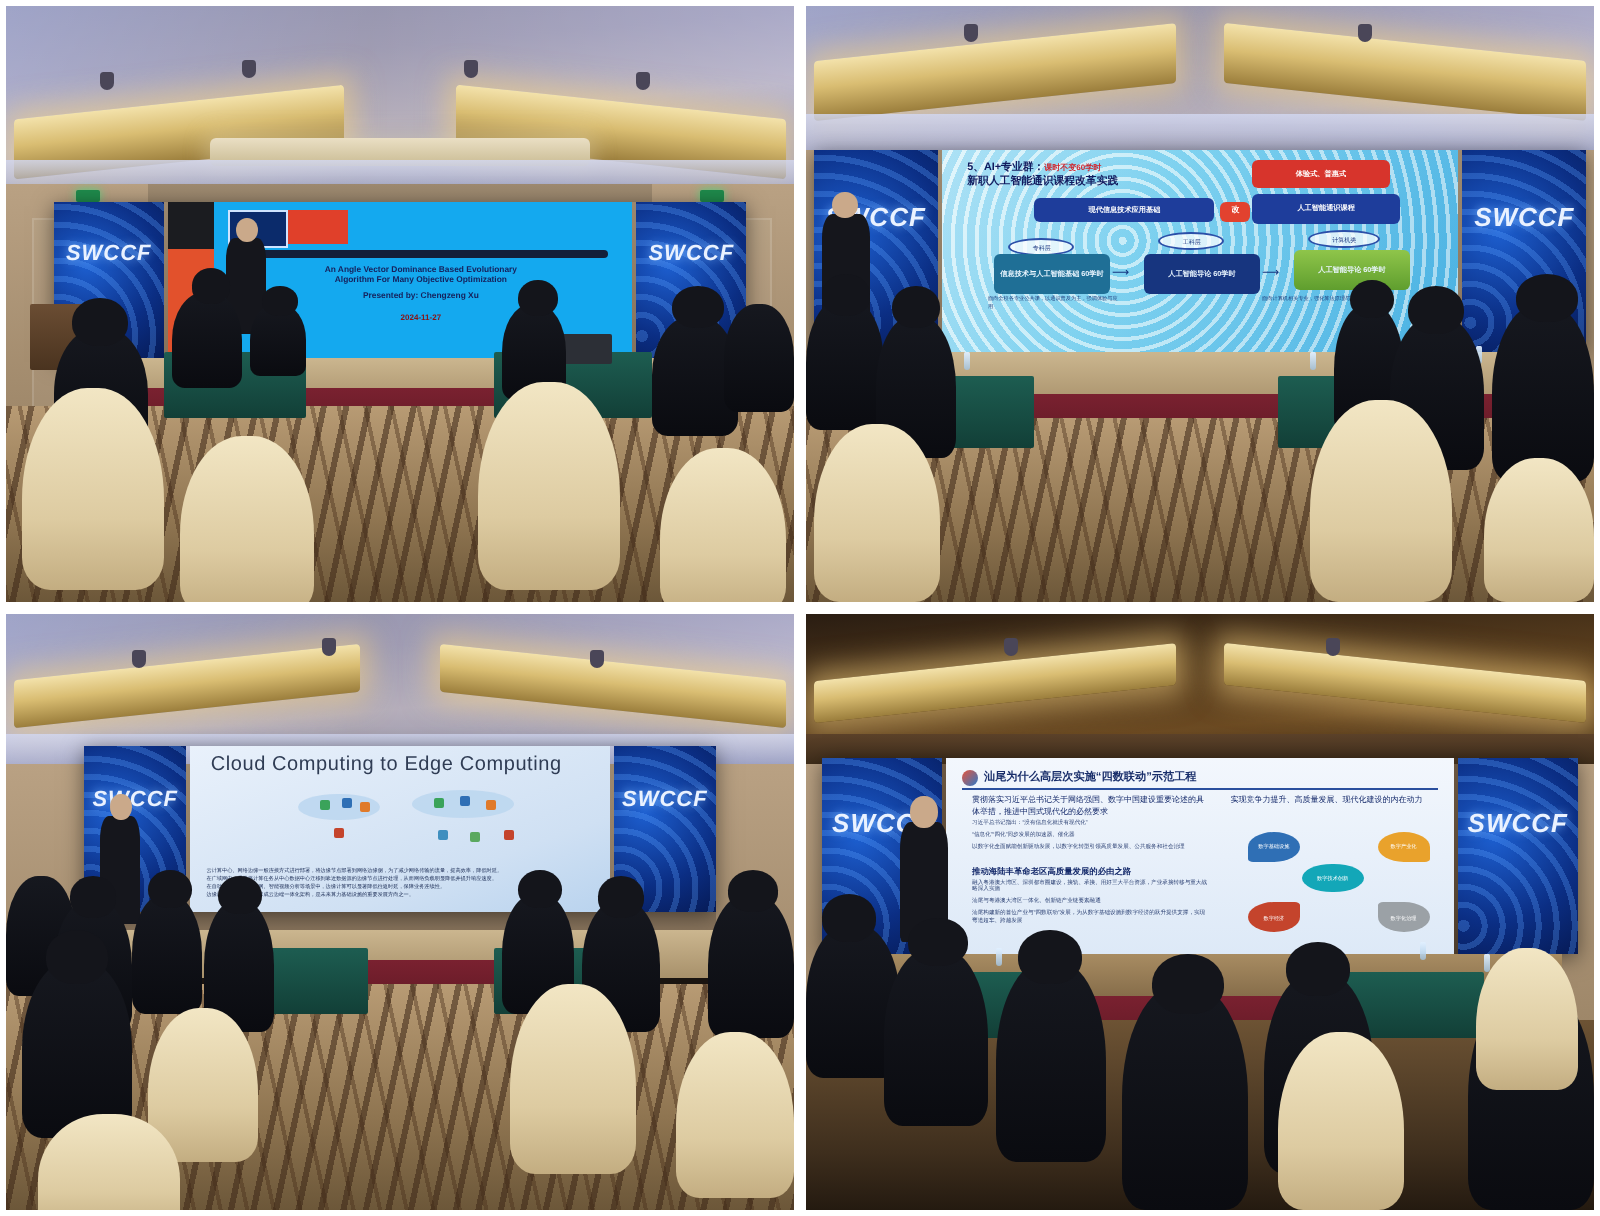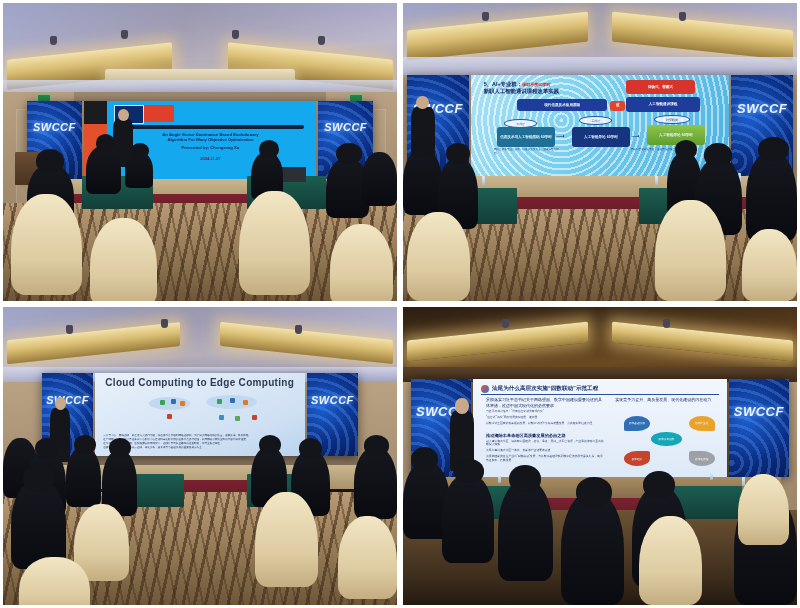--- a/index.html
+++ b/index.html
@@ -74,21 +74,21 @@
         color:#17357f;font-size:3px;display:flex;align-items:center;justify-content:center;}
   .s2 .o1{left:13%;width:12%;top:44%;height:7%;}
   .s2 .o2{left:42%;width:12%;top:41%;height:7%;}
   .s2 .o3{left:71%;width:13%;top:40%;height:7%;}
   .s2 .ar{position:absolute;color:#15357f;font-size:6px;top:57%;}
   .s2 .ar1{left:33%;}
   .s2 .ar2{left:62%;}
   .s2 .fine{position:absolute;color:#1d3b7a;font-size:2.6px;line-height:1.3;top:73%;}
 
   .s3{background:linear-gradient(160deg,#e9f1fb,#cfe0f3 70%,#b9d3ee);}
-  .s3 .title{position:absolute;left:5%;top:5%;color:#2f3c54;font-weight:bold;font-size:10px;letter-spacing:.3px;}
+  .s3 .title{position:absolute;left:5%;top:5%;color:#2f3c54;font-weight:normal;font-size:10px;letter-spacing:.3px;}
   .s3 .cloudart{position:absolute;left:22%;right:14%;top:26%;height:40%;}
   .s3 .cl{position:absolute;border-radius:50%;background:#bcd7ef;opacity:.9;}
   .s3 .nd{position:absolute;width:5px;height:5px;border-radius:1px;}
   .s3 .body{position:absolute;left:4%;right:4%;top:74%;color:#1b2c55;font-size:2.6px;line-height:1.45;}
 
   .s4{background:linear-gradient(180deg,#f3f7fd,#dde9f7);}
   .s4 .tbar{position:absolute;left:3%;right:3%;top:5%;height:11%;border-bottom:1px solid #2a4f9e;
         display:flex;align-items:center;gap:3px;}
   .s4 .tbar b{color:#1a2f6b;font-size:5.6px;}
   .s4 .badge{width:8px;height:8px;border-radius:50%;background:linear-gradient(135deg,#e8543a,#2a78c8);}

